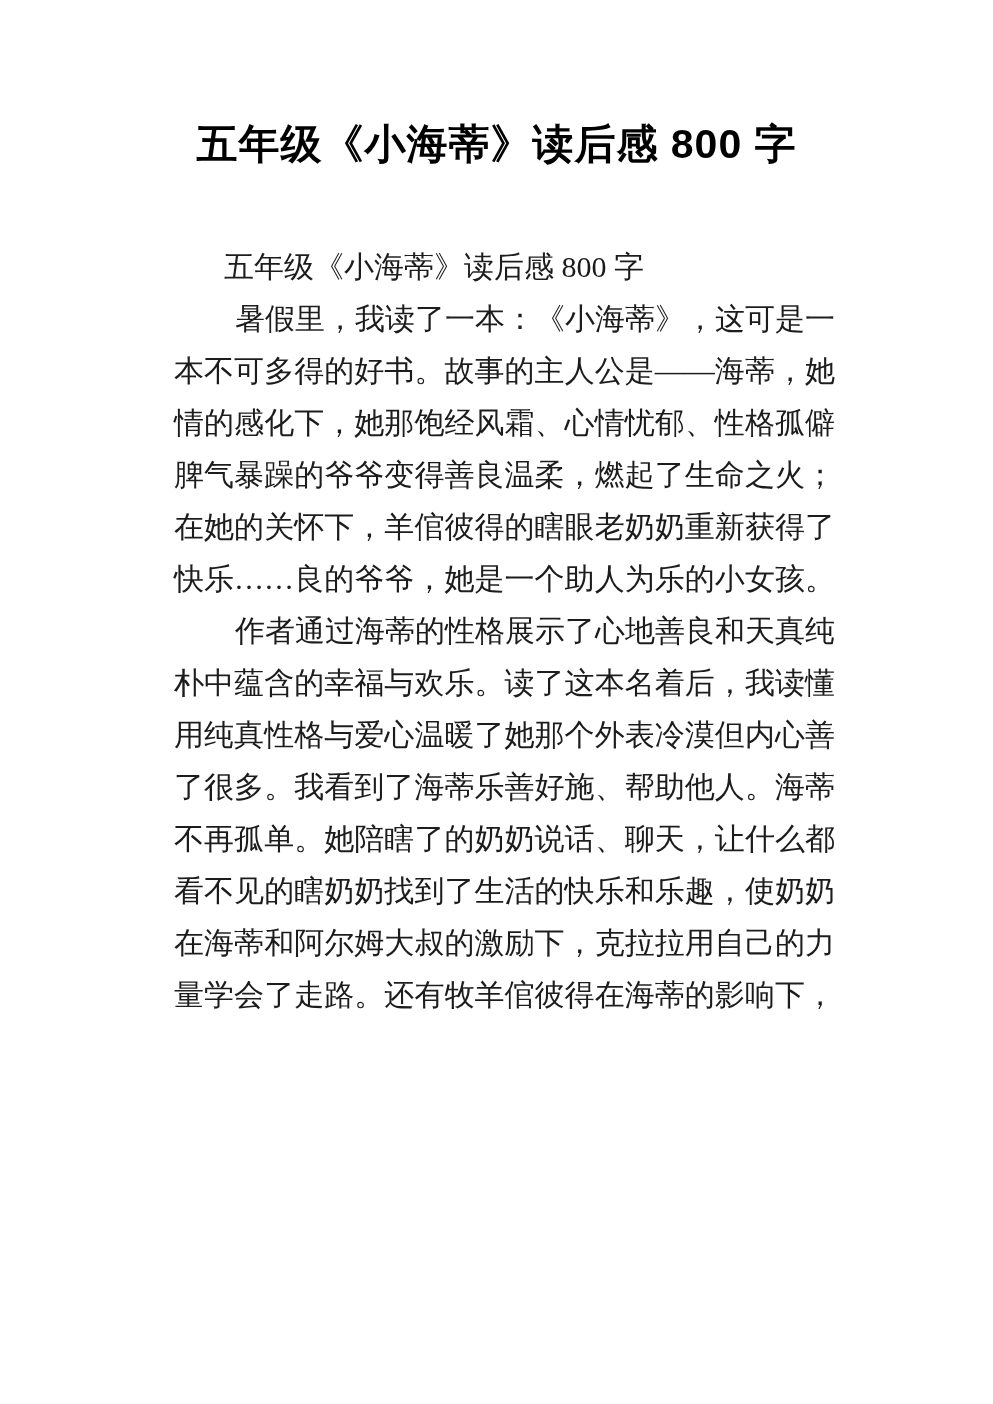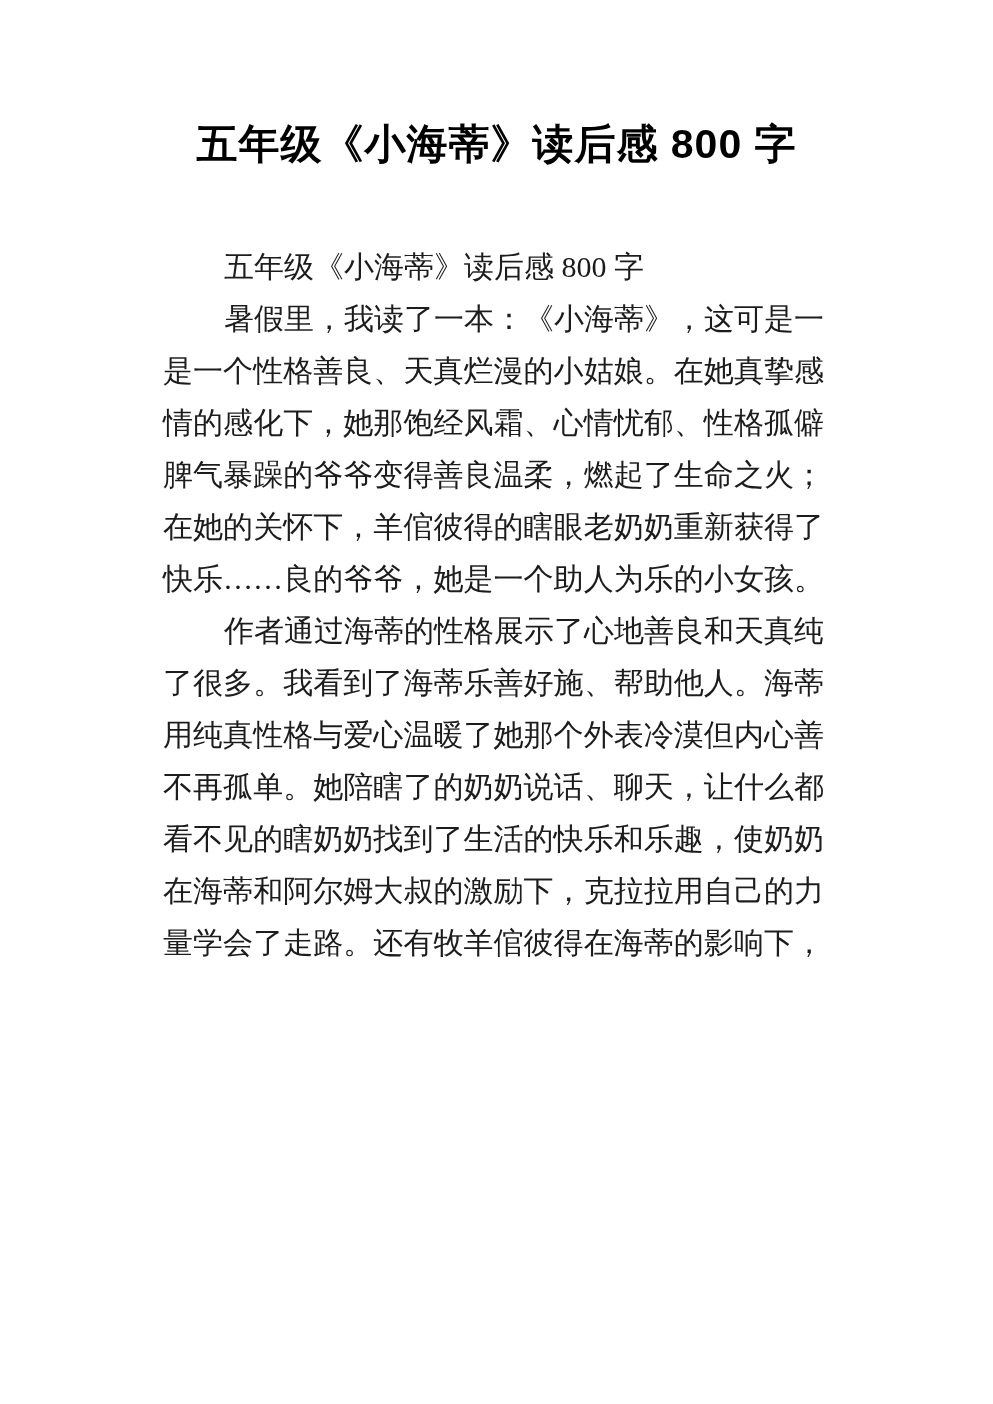--- a/index.html
+++ b/index.html
@@ -42,39 +42,41 @@
   .text-line {
     width: 661px;
     height: 52px;
     white-space: nowrap;
     overflow: visible;
   }
   .text-line.fill {
     white-space: normal;
     text-align: justify;
     text-align-last: justify;
+    margin-left: 11px;
   }
   .text-line.indent {
     text-indent: 61px;
   }
 </style>
 </head>
 <body>
 
 <div class="page">
   <h1 class="doc-title">五年级《小海蒂》读后感 800 字</h1>
   <div class="doc-body">
       <div class="text-line indent">五年级《小海蒂》读后感 800 字</div>
       <div class="text-line indent fill">暑假里，我读了一本：《小海蒂》，这可是一</div>
-      <div class="text-line fill">是一个性格善良、天真烂漫的小姑娘。在她真挚感</div>
+      <div class="text-line fill">本不可多得的好书。故事的主人公是——海蒂，她</div>
       <div class="text-line fill">情的感化下，她那饱经风霜、心情忧郁、性格孤僻</div>
       <div class="text-line fill">脾气暴躁的爷爷变得善良温柔，燃起了生命之火；</div>
       <div class="text-line fill">在她的关怀下，羊倌彼得的瞎眼老奶奶重新获得了</div>
       <div class="text-line fill">快乐……良的爷爷，她是一个助人为乐的小女孩。</div>
       <div class="text-line indent fill">作者通过海蒂的性格展示了心地善良和天真纯</div>
+      <div class="text-line fill">朴中蕴含的幸福与欢乐。读了这本名着后，我读懂</div>
+      <div class="text-line fill">用纯真性格与爱心温暖了她那个外表冷漠但内心善</div>
       <div class="text-line fill">了很多。我看到了海蒂乐善好施、帮助他人。海蒂</div>
-      <div class="text-line fill">用纯真性格与爱心温暖了她那个外表冷漠但内心善</div>
       <div class="text-line fill">不再孤单。她陪瞎了的奶奶说话、聊天，让什么都</div>
       <div class="text-line fill">看不见的瞎奶奶找到了生活的快乐和乐趣，使奶奶</div>
       <div class="text-line fill">在海蒂和阿尔姆大叔的激励下，克拉拉用自己的力</div>
       <div class="text-line fill">量学会了走路。还有牧羊倌彼得在海蒂的影响下，</div>
     </div>
 </div>
 
 </body></html>

